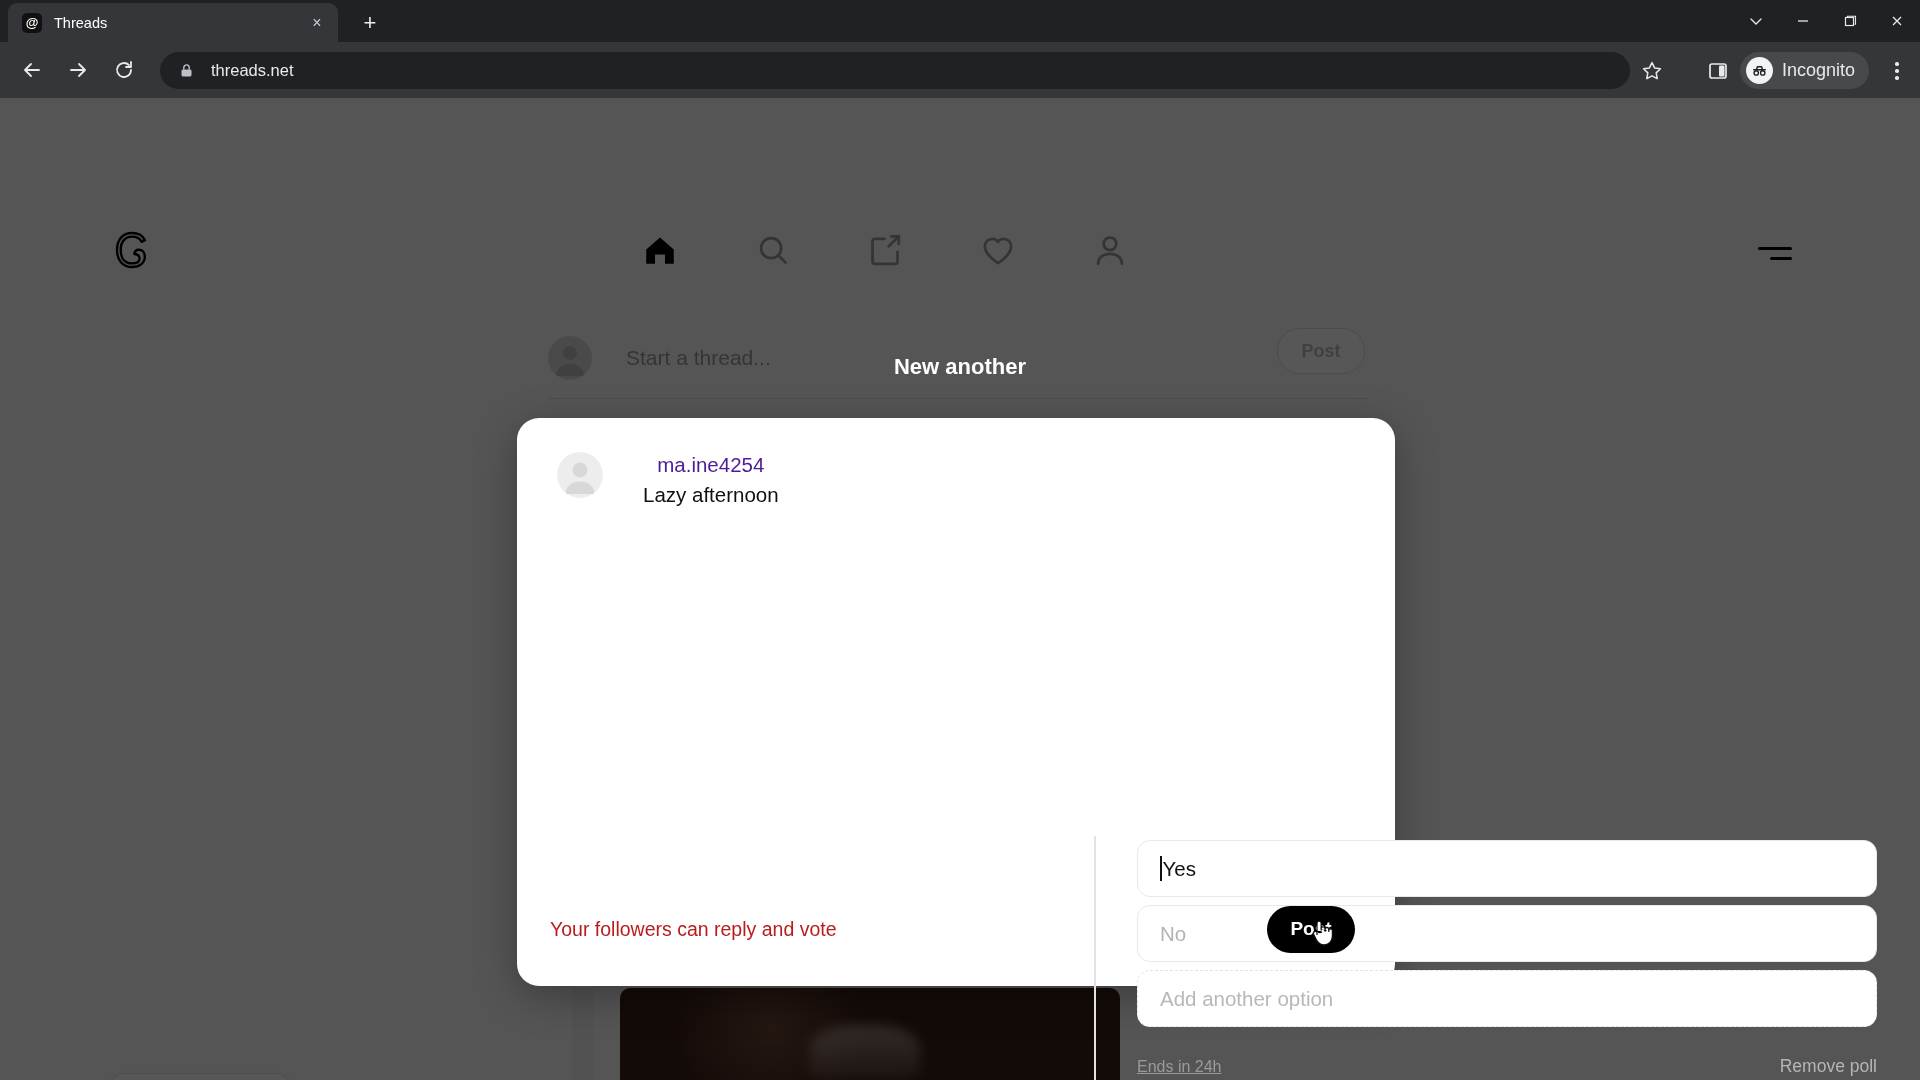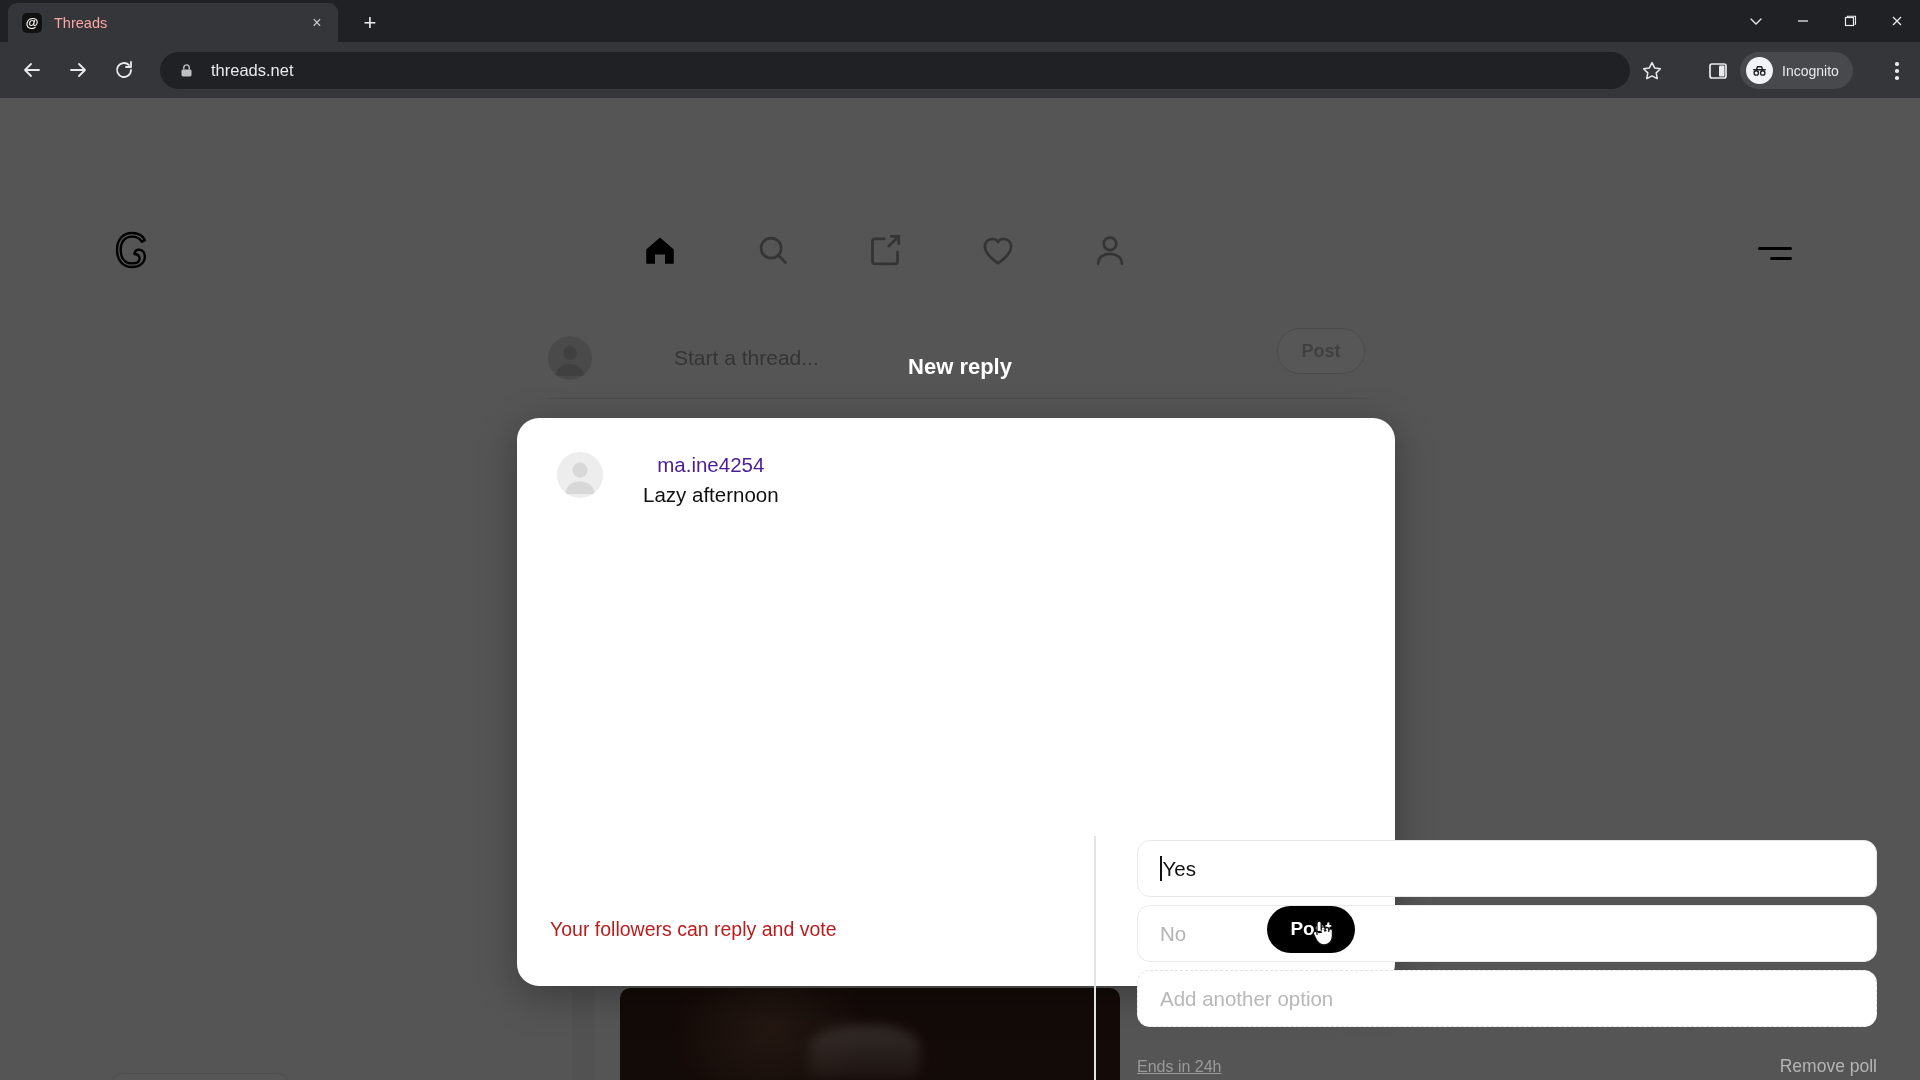--- a/index.html
+++ b/index.html
@@ -23,21 +23,21 @@
     background: #35363a; border-radius: 9px 9px 0 0;
     display: flex; align-items: center; padding: 0 10px 0 14px;
   }
   .tab-favicon {
     width: 20px; height: 20px; border-radius: 5px;
     background: #111; color: #fff;
     display: flex; align-items: center; justify-content: center;
     font-size: 13px; font-weight: bold; flex: 0 0 auto;
   }
   .tab-title {
-    flex: 1 1 auto; color: #fca5a5; font-size: 14.5px;
+    flex: 1 1 auto; color: #ffffff; font-size: 14.5px;
     margin-left: 12px; white-space: nowrap; overflow: hidden;
   }
   .tab-close {
     width: 22px; height: 22px; flex: 0 0 auto; color: #c9ccd0;
     display: flex; align-items: center; justify-content: center;
     font-size: 16px; line-height: 1;
   }
   .newtab {
     position: absolute; left: 356px; top: 9px; width: 28px; height: 28px;
     color: #e8eaed; display: flex; align-items: center; justify-content: center;
@@ -84,21 +84,21 @@
   .incognito {
     position: absolute; left: 1740px; top: 10px; height: 37px;
     background: #48494c; border-radius: 19px;
     display: flex; align-items: center; padding: 0 14px 0 6px;
   }
   .incog-avatar {
     width: 27px; height: 27px; border-radius: 50%; background: #f1f3f4;
     display: flex; align-items: center; justify-content: center;
     color: #202124; flex: 0 0 auto;
   }
-  .incog-label { color: #e8eaed; font-size: 14px; margin-left: 9px; white-space: nowrap; }
+  .incog-label { color: #e8eaed; font-size: 18px; margin-left: 9px; white-space: nowrap; }
   .kebab {
     position: absolute; left: 1886px; top: 17px; width: 22px; height: 24px;
     color: #e8eaed; display: flex; flex-direction: column;
     align-items: center; justify-content: center; gap: 3.5px;
   }
   .kebab i { width: 3.5px; height: 3.5px; border-radius: 50%; background: #e8eaed; display: block; }
 
   
   .viewport {
     position: absolute; top: 98px; left: 0; width: 1920px; height: 982px;
@@ -119,21 +119,21 @@
     width: 34px; height: 20px;
     display: flex; flex-direction: column; justify-content: center; gap: 7px;
   }
   .hamburger i { display: block; height: 3px; background: #000; border-radius: 2px; }
   .hamburger i:nth-child(1) { width: 34px; }
   .hamburger i:nth-child(2) { width: 22px; margin-left: 12px; }
 
   
   .composer {
     position: absolute; left: 548px; top: 228px; width: 820px; height: 64px;
-    display: flex; align-items: center; gap: 48px;
+    display: flex; align-items: center;
   }
   .composer-avatar {
     width: 44px; height: 44px; border-radius: 50%; background: #d9d9d9;
     flex: 0 0 auto; overflow: hidden; position: relative;
   }
   .composer-placeholder { color: #999; font-size: 21px; margin-left: 34px; }
   .post-btn-bg {
     position: absolute; left: 1277px; top: 230px; width: 88px; height: 46px;
     border: 1.5px solid #dbdbdb; border-radius: 23px; background: #fff;
     display: flex; align-items: center; justify-content: center;
@@ -405,21 +405,21 @@
     <div class="feed-left-rail"></div>
     <div class="feed-image"></div>
 
     <div class="foryou">
       
       
     </div>
 
     <div class="overlay"></div>
 
-    <div class="modal-title">New reply</div>
+    <div class="modal-title">New another</div>
 
     <div class="modal">
 
       <div class="modal-body">
 
         <div class="user-row">
           <div class="modal-avatar">
             <span class="avatar-glyph">
               <svg width="46" height="46" viewBox="0 0 46 46">
                   <circle cx="23" cy="18" r="7.5" fill="#d8d8d8"></circle>

